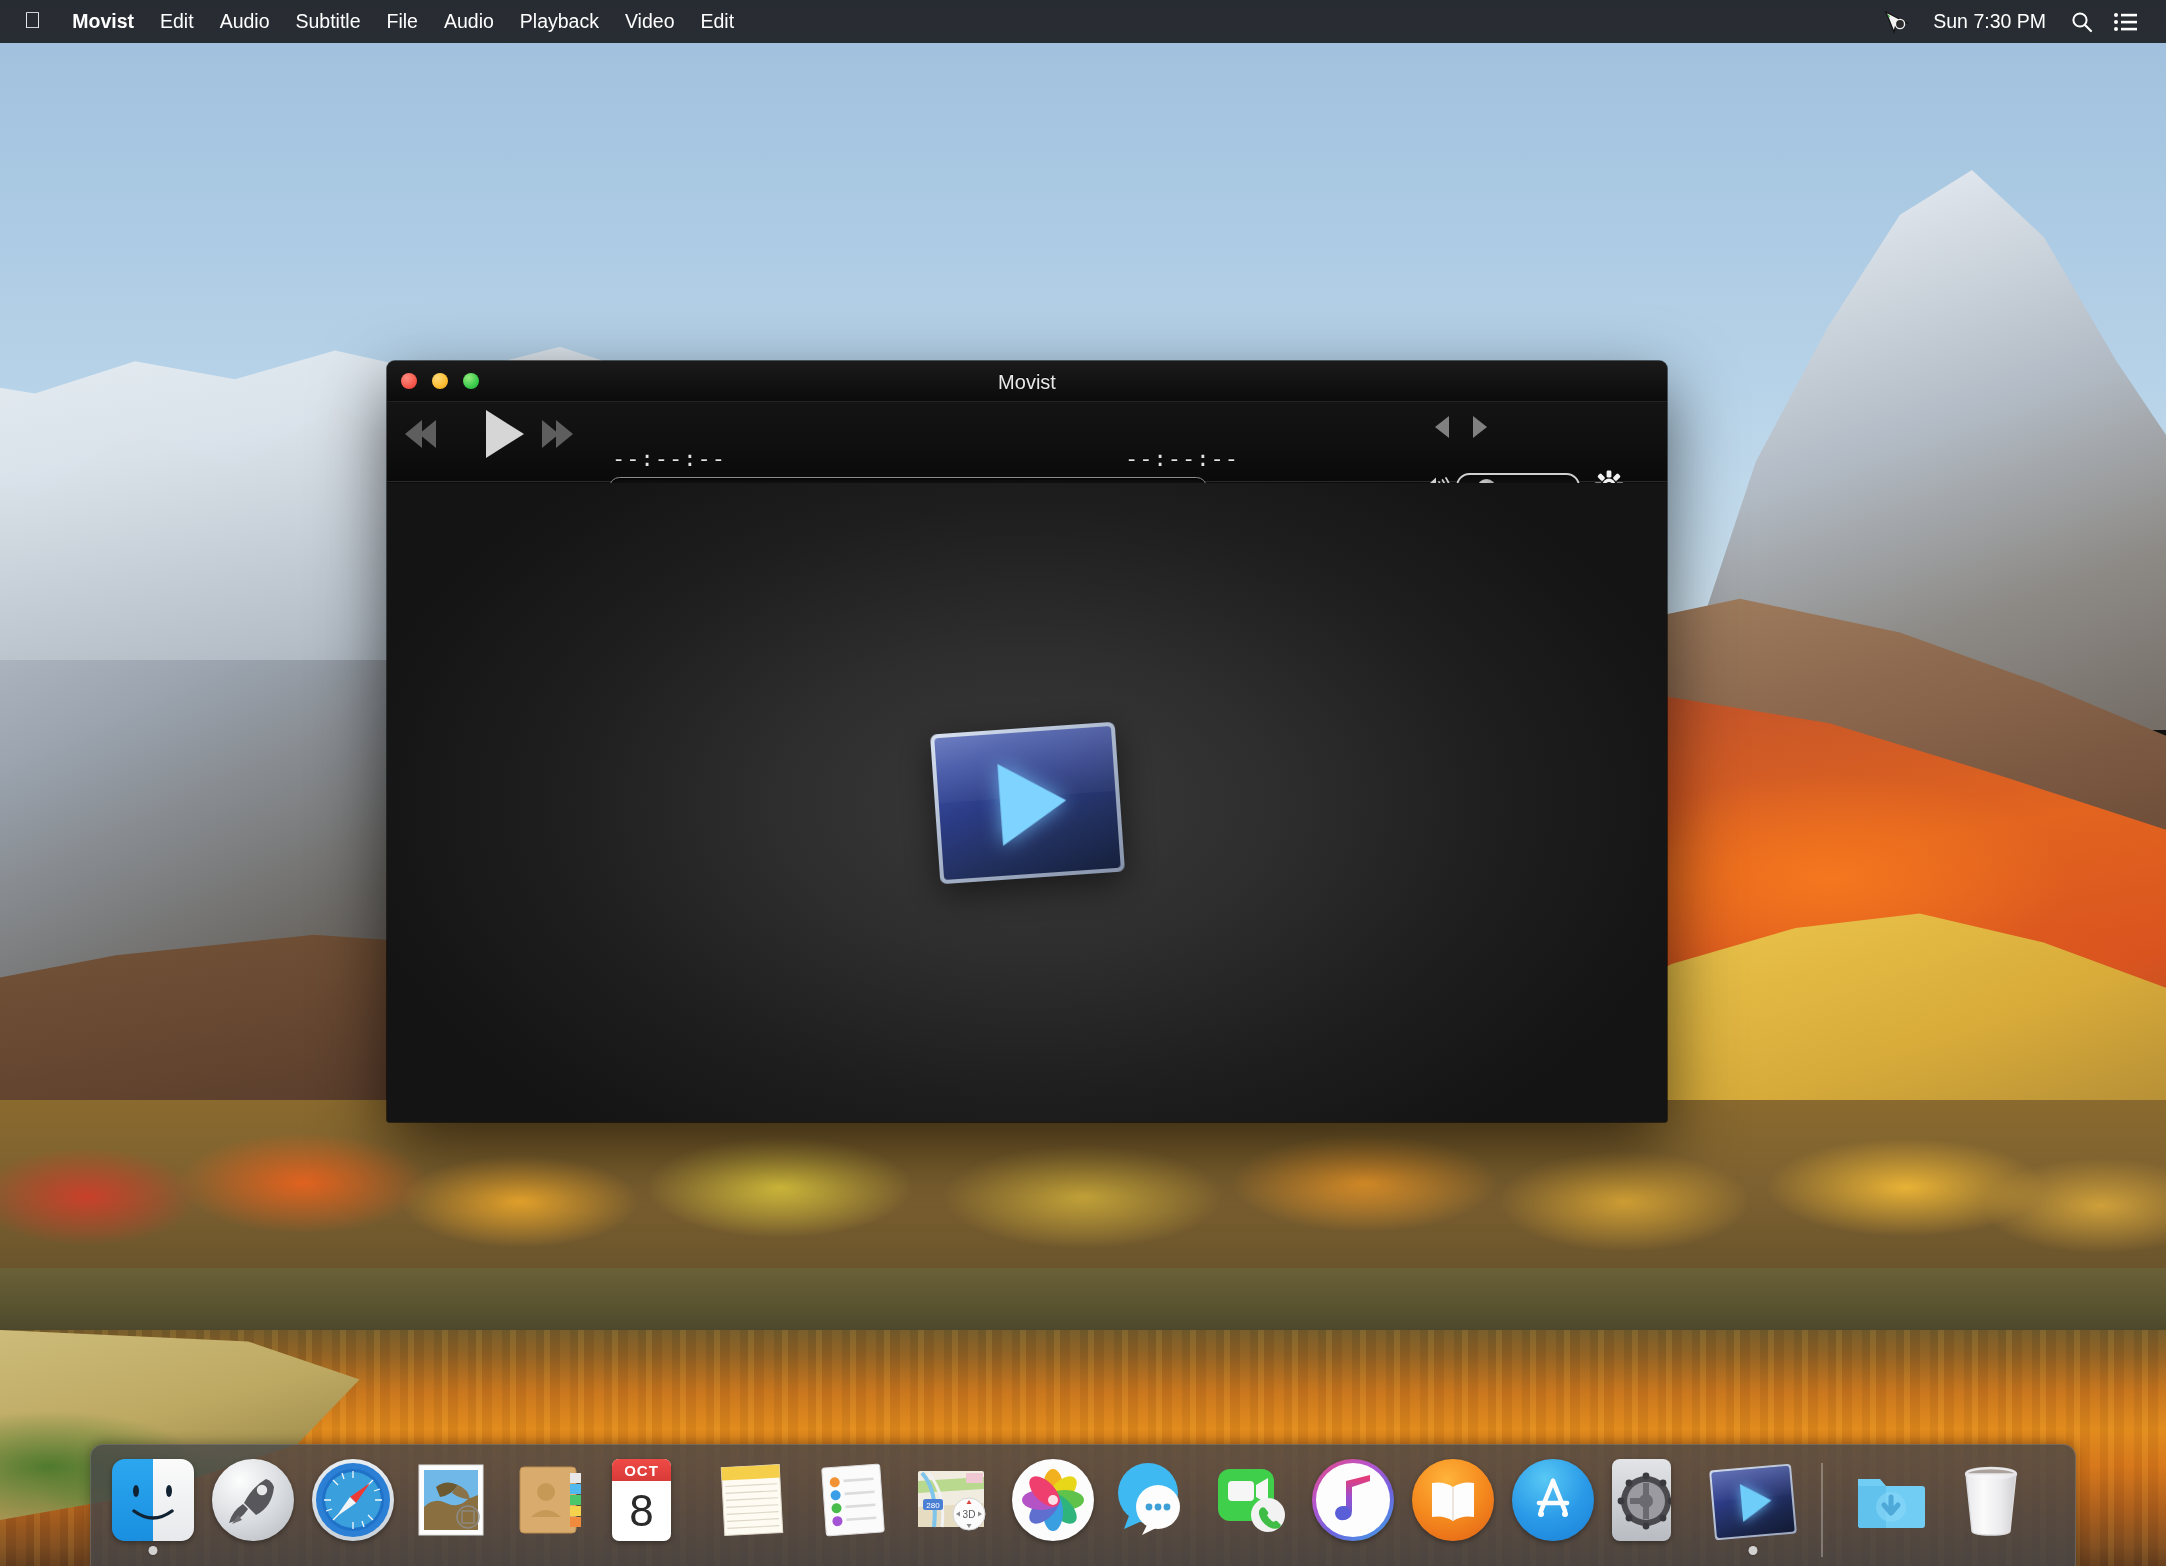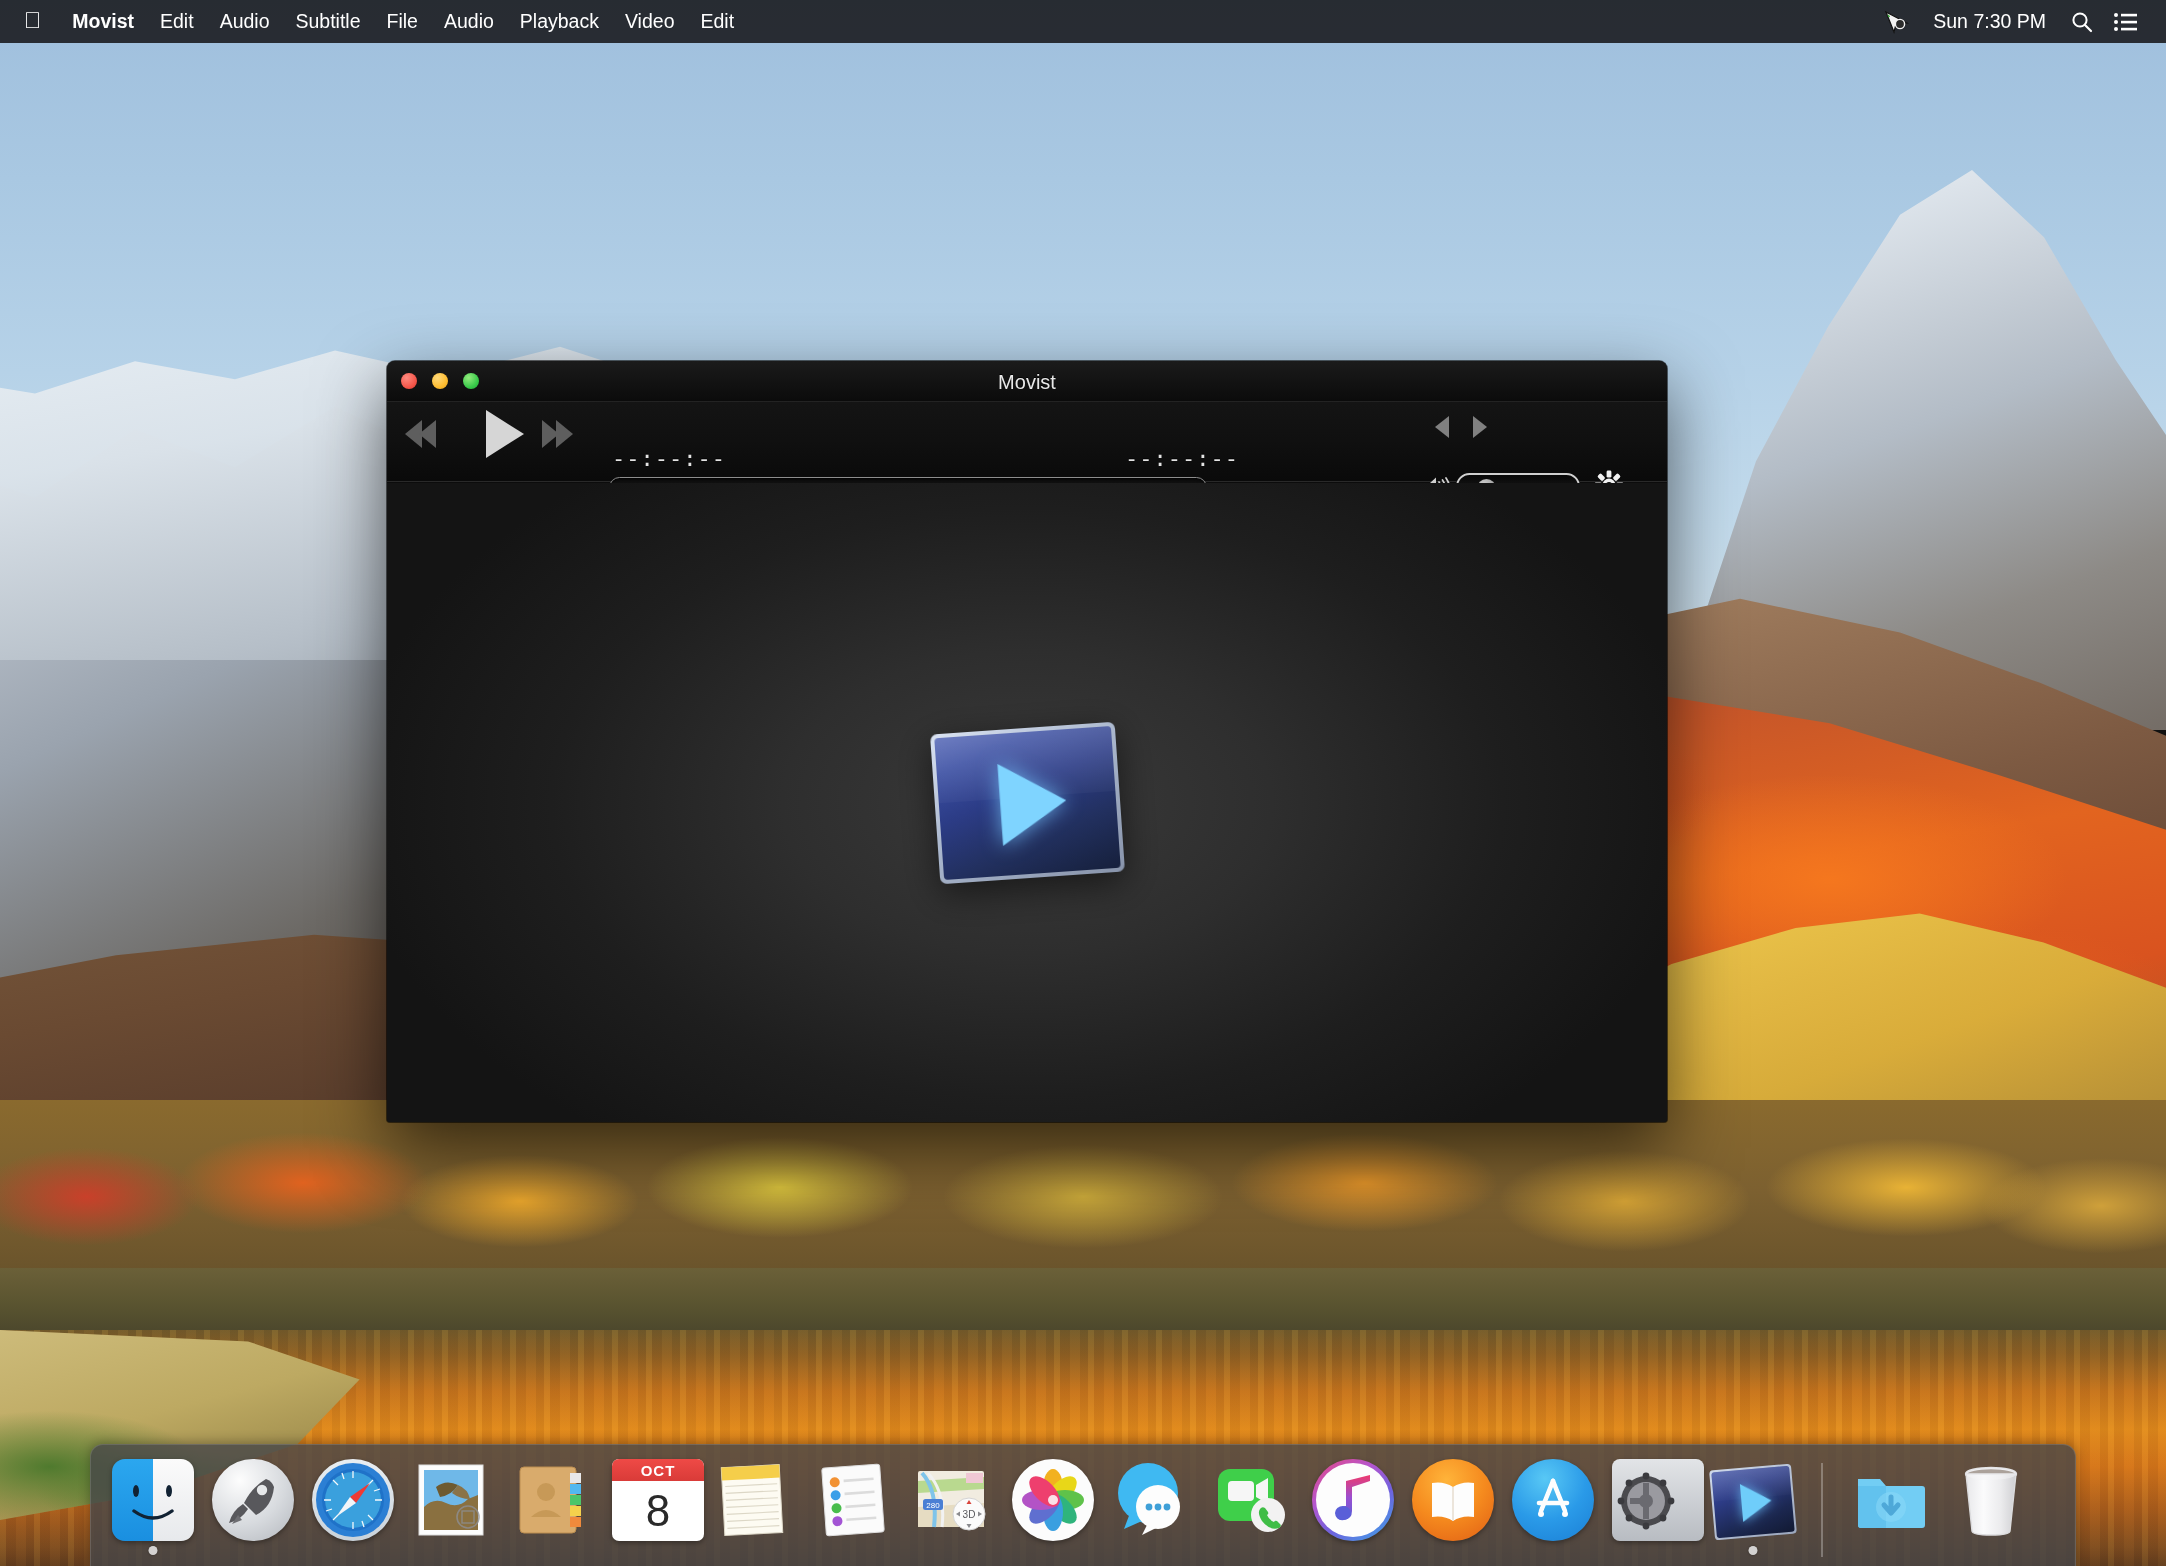--- a/index.html
+++ b/index.html
@@ -271,21 +271,21 @@
   }
   .dock-sep {
     width:2px; height:94px; margin:8px 16px 0 16px;
     background:rgba(255,255,255,.28);
   }
   
   .finder-ic { width:82px; height:82px; border-radius:13px; overflow:hidden; display:flex; box-shadow:0 2px 5px rgba(0,0,0,.35); }
   .finder-l { width:50%; background:linear-gradient(180deg,#2ba7ef,#1a8fe0); }
   .finder-r { width:50%; background:linear-gradient(180deg,#fbfbfb,#e7e9ec); }
   .circ-ic { width:82px; height:82px; border-radius:50%; box-shadow:0 2px 5px rgba(0,0,0,.35); position:relative; overflow:hidden; }
-  .sq-ic { width:92px; height:82px; border-radius:17px; box-shadow:0 2px 5px rgba(0,0,0,.35); position:relative; overflow:hidden; }
+  .sq-ic { width:59px; height:82px; border-radius:17px; box-shadow:0 2px 5px rgba(0,0,0,.35); position:relative; overflow:hidden; }
 
   .svgfull { width:82px; height:82px; display:block; }
 </style>
 </head>
 <body>
 
 <div id="desktop">
   <div class="wp-sky"></div>
   <div class="wp-peak-right"></div>
   <div class="wp-mtn-left"></div>

